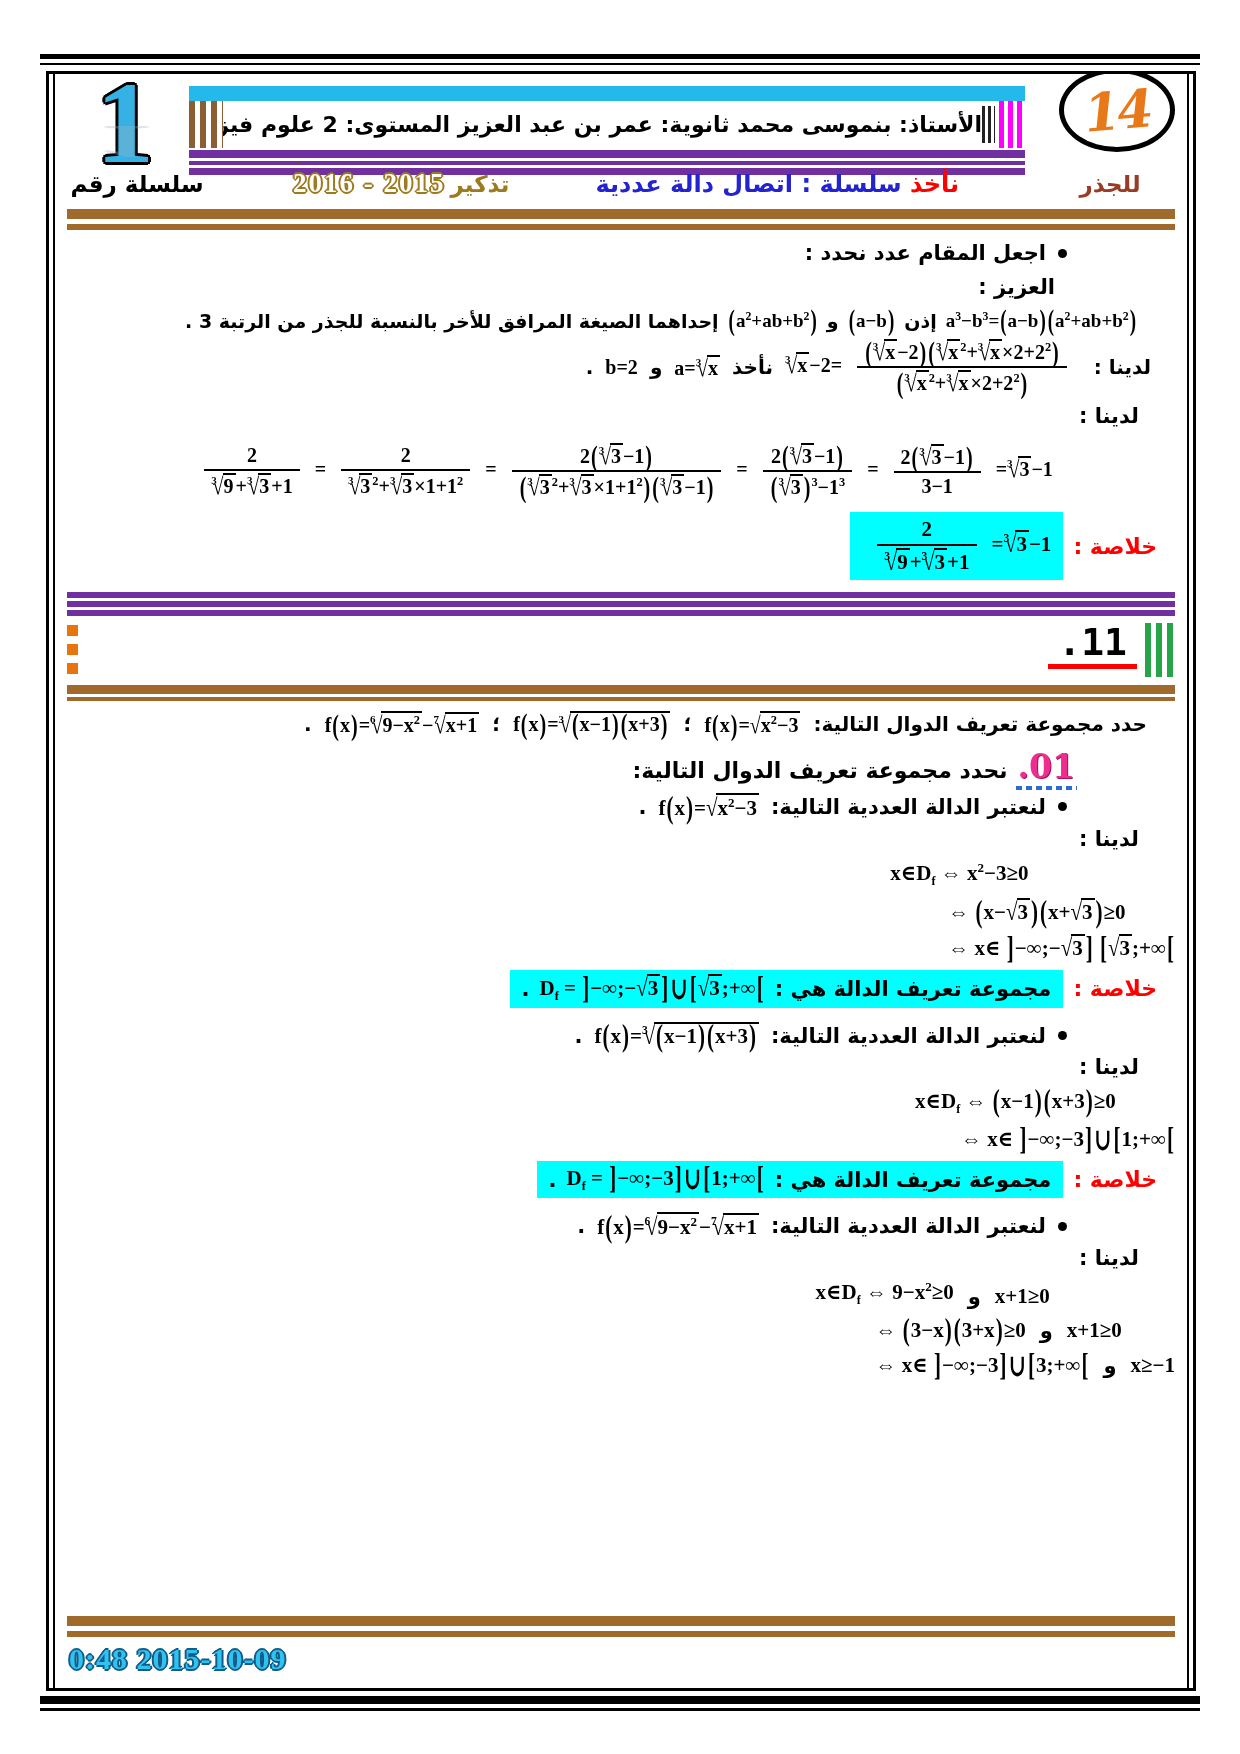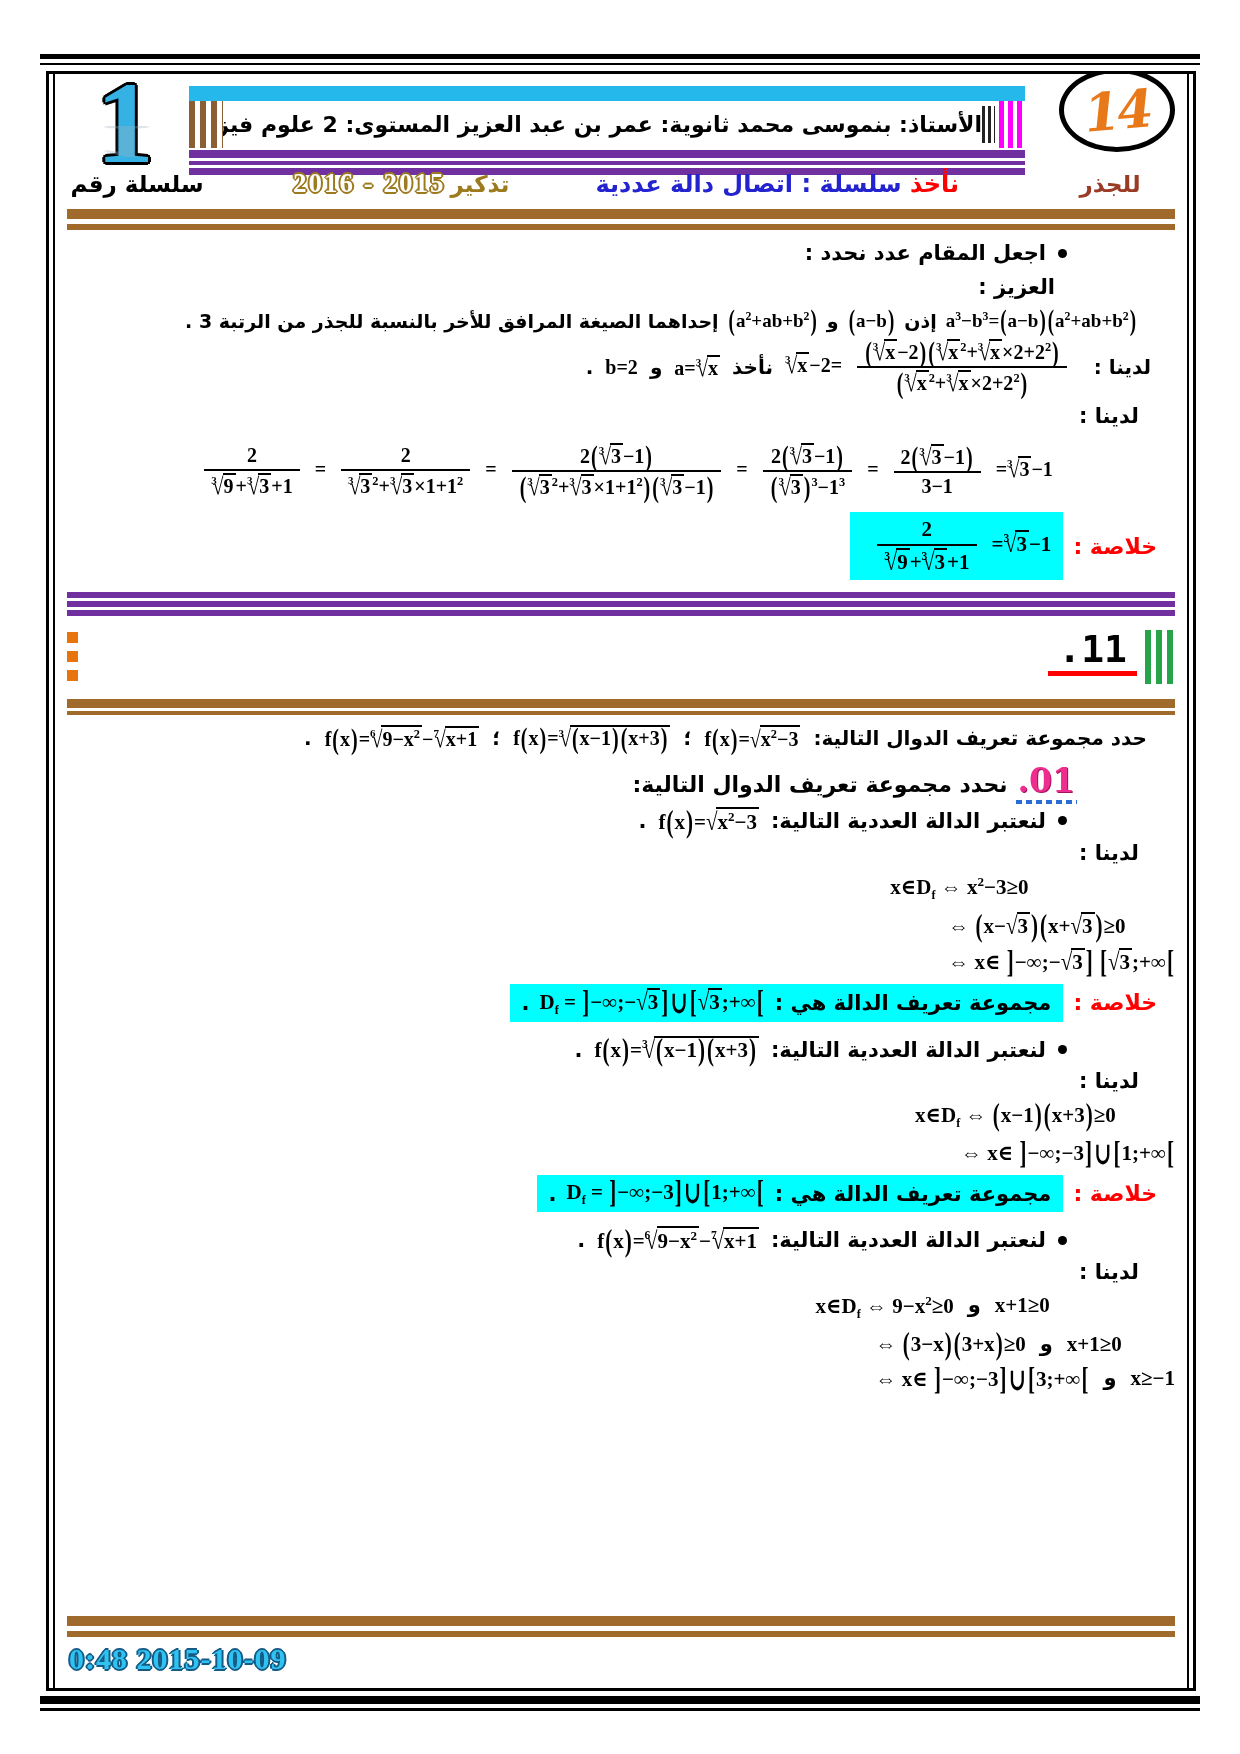--- a/index.html
+++ b/index.html
@@ -61,35 +61,35 @@
   .dot{width:9px;height:9px;border-radius:50%;background:#000;flex:0 0 auto;}
   .lbl{padding-right:36px;margin:6px 0;font-size:21px;font-weight:bold;}
   .lbl.ind140{padding-right:120px;}
   .identity-line{display:flex;direction:rtl;align-items:center;gap:9px;padding-right:38px;margin:4px 0;font-size:19px;white-space:nowrap;}
   .example-line{display:flex;direction:rtl;align-items:center;gap:12px;padding-right:24px;margin:2px 0;font-size:20px;}
   .chain-line{direction:ltr;width:fit-content;margin:8px auto 6px;font-size:20px;}
   .sum-row{display:flex;direction:rtl;align-items:center;gap:10px;padding-right:18px;margin:6px 0;font-size:21px;}
   .sum-label{color:#FF0000;font-weight:bold;font-size:22px;white-space:nowrap;}
   .cyan-box{background:#00FFFF;padding:4px 12px;display:flex;direction:rtl;align-items:center;gap:10px;font-weight:bold;}
   
-  .sec11-row{display:flex;direction:rtl;align-items:flex-start;gap:8px;position:relative;margin:12px 0;flex:0 0 auto;}
+  .sec11-row{display:flex;direction:rtl;align-items:flex-start;gap:8px;position:relative;margin:5px 0;flex:0 0 auto;}
   .green-bars{width:30px;height:54px;background:repeating-linear-gradient(90deg,#27A349 0 6px,#fff 6px 11px);}
   .sec11-num{direction:ltr;font-family:"DejaVu Sans Mono",monospace;font-weight:bold;font-size:38px;line-height:1.05;
     border-bottom:5px solid #FF0000;padding:0 10px 1px;}
   .orange-squares{position:absolute;left:0;top:2px;display:flex;flex-direction:column;gap:8px;}
   .orange-squares i{width:11px;height:11px;background:#E8740E;}
   .funcs-line{display:flex;direction:rtl;align-items:center;gap:13px;padding-right:28px;margin:7px 0 3px;font-size:20px;}
   .step-row{display:flex;direction:rtl;align-items:baseline;gap:10px;padding-right:100px;margin:10px 0 2px;font-size:22px;}
   .step-num{direction:ltr;display:inline-block;font-family:"DejaVu Serif",serif;font-weight:bold;font-size:33px;color:#ED2E8F;
     text-shadow:1px 1px 0 #A5105F;position:relative;line-height:1;}
   .step-num::after{content:'';position:absolute;left:-2px;right:-2px;bottom:-7px;height:4px;
     background:repeating-linear-gradient(90deg,#2B6CD4 0 6px,transparent 6px 10px);}
   
   .math-block{direction:ltr;width:fit-content;font-size:21px;flex:0 0 auto;}
-  .m-line{margin:9px 0;display:flex;direction:ltr;align-items:flex-start;gap:14px;white-space:nowrap;}
+  .m-line{margin:9px 0;display:flex;direction:ltr;align-items:flex-end;gap:14px;white-space:nowrap;}
   .mb1{margin-left:650px;} .mb1 .cont{padding-left:58px;}
   .mb2{margin-left:688px;} .mb2 .cont{padding-left:46px;}
   .mb3{margin-left:500px;} .mb3 .cont{padding-left:60px;}
   
   .math{direction:ltr;unicode-bidi:isolate;display:inline-block;font-family:"Liberation Serif","DejaVu Serif",serif;
     font-weight:bold;color:#000;white-space:nowrap;}
   .m-frac{display:inline-block;vertical-align:middle;text-align:center;margin:0 15px;}
   .m-num{display:block;border-bottom:2.5px solid #000;padding:1px 7px 2px;}
   .m-den{display:block;padding:2px 7px 1px;}
   .m-root{display:inline-block;white-space:nowrap;}

